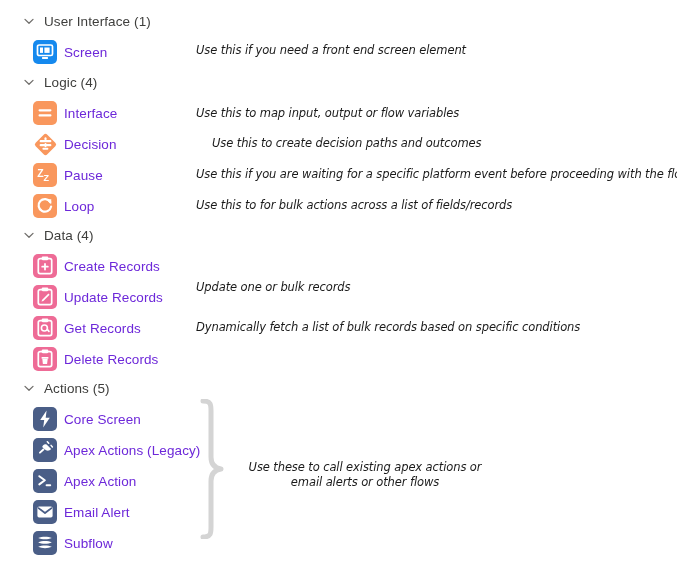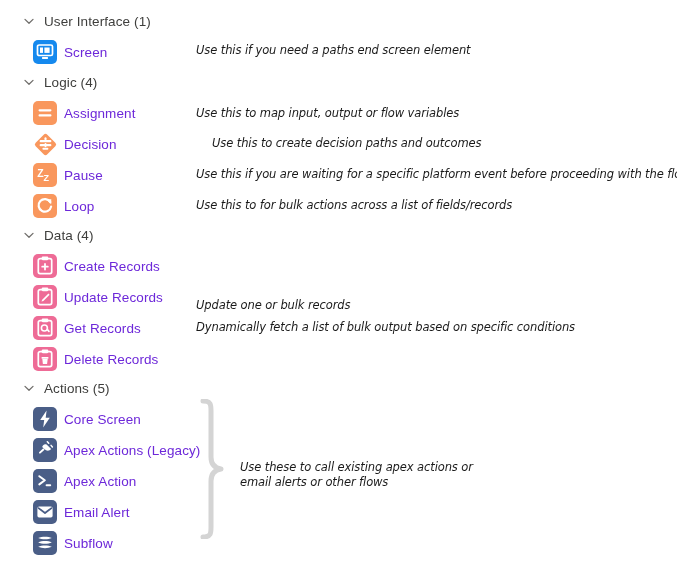--- a/index.html
+++ b/index.html
@@ -82,20 +82,21 @@
     font-style: italic;
     font-size: 11.5px;
     color: #1a1a1a;
     white-space: nowrap;
     letter-spacing: -0.1px;
   }
   .desc.wrap {
     white-space: normal;
     width: 250px;
     line-height: 1.28;
+    text-align: center;
   }
 
   
   .brace {
     position: absolute;
     left: 199px;
     top: 399px;
     width: 30px;
     height: 140px;
   }
@@ -120,40 +121,40 @@
       <svg width="24" height="24" viewBox="0 0 24 24">
         <rect x="0" y="0" width="24" height="24" rx="5" fill="#1589ee"></rect>
         <rect x="4.5" y="5" width="15" height="10.5" rx="1.6" fill="none" stroke="#ffffff" stroke-width="1.7"></rect>
         <rect x="7" y="7.5" width="3" height="5.4" fill="#ffffff"></rect>
         <rect x="11.4" y="7.5" width="5.2" height="5.4" fill="#ffffff"></rect>
         <rect x="9" y="17" width="6" height="1.9" rx="0.6" fill="#ffffff"></rect>
       </svg>
     </span>
     <span class="label">Screen</span>
   </div>
-  <div class="desc" style="left:196px; top:43px">Use this if you need a paths end screen element</div>
+  <div class="desc" style="left:196px; top:43px">Use this if you need a front end screen element</div>
 
   <div class="section-header" style="top:72px">
     <span class="chevron">
       <svg width="14" height="14" viewBox="0 0 14 14">
         <path d="M3 5.4 L7 9.2 L11 5.4" fill="none" stroke="#706e6b" stroke-width="1.3" stroke-linecap="round" stroke-linejoin="round"></path>
       </svg>
     </span>
     <span class="section-title">Logic (4)</span>
   </div>
 
   <div class="row" style="top:99px">
     <span class="icon-wrap">
       <svg width="24" height="24" viewBox="0 0 24 24">
         <rect x="0" y="0" width="24" height="24" rx="5" fill="#f9975d"></rect>
         <rect x="5.5" y="8.2" width="13" height="2.3" rx="1.15" fill="#ffffff"></rect>
         <rect x="5.5" y="13.3" width="13" height="2.3" rx="1.15" fill="#ffffff"></rect>
       </svg>
     </span>
-    <span class="label">Assignment</span>
+    <span class="label">Interface</span>
   </div>
   <div class="desc" style="left:196px; top:106px">Use this to map input, output or flow variables</div>
 
   <div class="row" style="top:130px">
     <span class="icon-wrap">
       <svg width="25" height="25" viewBox="0 0 25 25">
         <rect x="12.5" y="0.8" width="16.5" height="16.5" rx="2.6" transform="rotate(45 12.5 0.8)" fill="#f9975d"></rect>
         <rect x="6.6" y="8.1" width="11.8" height="2.1" rx="1.05" fill="#ffffff"></rect>
         <rect x="6.6" y="12.1" width="11.8" height="2.1" rx="1.05" fill="#ffffff"></rect>
         <rect x="9.4" y="15.8" width="6" height="1.9" rx="0.95" fill="#ffffff"></rect>
@@ -215,35 +216,35 @@
     <span class="icon-wrap">
       <svg width="24" height="24" viewBox="0 0 24 24">
         <rect x="0" y="0" width="24" height="24" rx="5" fill="#ee6b96"></rect>
         <rect x="5.3" y="4.6" width="13.4" height="15" rx="1.8" fill="none" stroke="#ffffff" stroke-width="1.7"></rect>
         <rect x="8.7" y="2.6" width="6.6" height="3.6" rx="1.1" fill="#ffffff"></rect>
         <path d="M15.4 8.5 L9.2 14.7 L8.5 16.6 L10.4 15.9 L16.6 9.7 Z" fill="#ffffff"></path>
       </svg>
     </span>
     <span class="label">Update Records</span>
   </div>
-  <div class="desc" style="left:196px; top:298px">Update one or bulk records</div>
+  <div class="desc" style="left:196px; top:280px">Update one or bulk records</div>
 
   <div class="row" style="top:314px">
     <span class="icon-wrap">
       <svg width="24" height="24" viewBox="0 0 24 24">
         <rect x="0" y="0" width="24" height="24" rx="5" fill="#ee6b96"></rect>
         <rect x="5.3" y="4.6" width="13.4" height="15" rx="1.8" fill="none" stroke="#ffffff" stroke-width="1.7"></rect>
         <rect x="8.7" y="2.6" width="6.6" height="3.6" rx="1.1" fill="#ffffff"></rect>
         <circle cx="11.4" cy="12" r="3" fill="none" stroke="#ffffff" stroke-width="1.6"></circle>
         <rect x="13.2" y="13.6" width="1.7" height="4" rx="0.85" transform="rotate(-42 13.2 13.6)" fill="#ffffff"></rect>
       </svg>
     </span>
     <span class="label">Get Records</span>
   </div>
-  <div class="desc" style="left:196px; top:320px">Dynamically fetch a list of bulk output based on specific conditions</div>
+  <div class="desc" style="left:196px; top:320px">Dynamically fetch a list of bulk records based on specific conditions</div>
 
   <div class="row" style="top:345px">
     <span class="icon-wrap">
       <svg width="24" height="24" viewBox="0 0 24 24">
         <rect x="0" y="0" width="24" height="24" rx="5" fill="#ee6b96"></rect>
         <rect x="5.3" y="4.6" width="13.4" height="15" rx="1.8" fill="none" stroke="#ffffff" stroke-width="1.7"></rect>
         <rect x="8.7" y="2.6" width="6.6" height="3.6" rx="1.1" fill="#ffffff"></rect>
         <rect x="8.5" y="10.1" width="7" height="1.6" rx="0.6" fill="#ffffff"></rect>
         <path d="M9.3 12 L14.7 12 L14.1 16.9 L9.9 16.9 Z" fill="#ffffff"></path>
       </svg>

